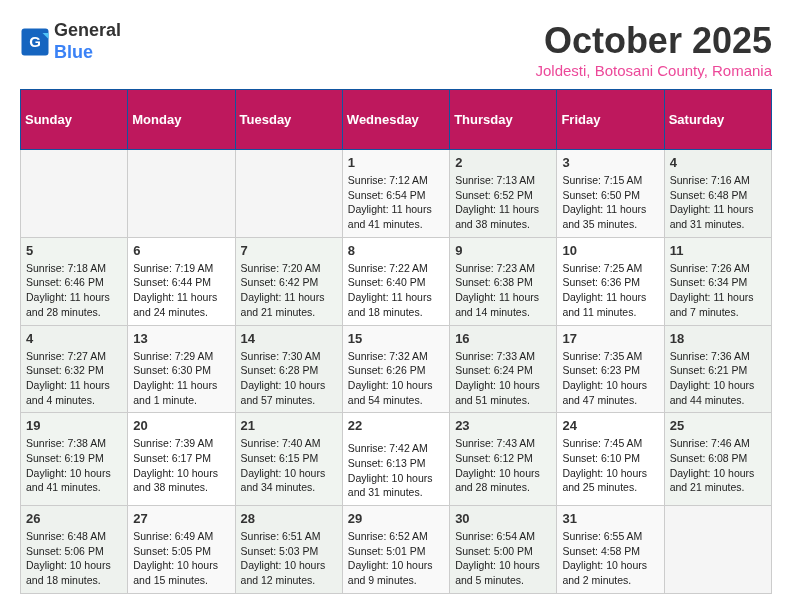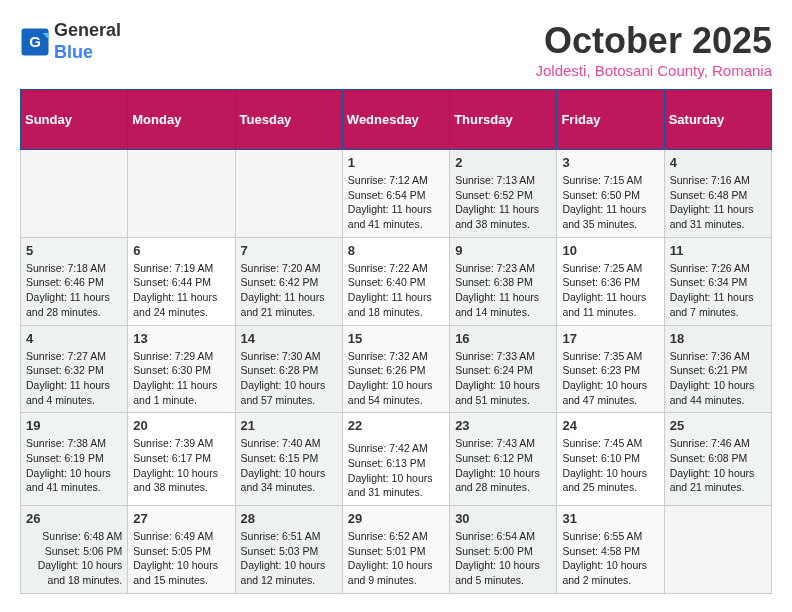--- a/index.html
+++ b/index.html
@@ -283,21 +283,21 @@
         <td>
           <span class="day-number">25</span>
           <div class="day-info" style="white-space: pre-line;">Sunrise: 7:46 AM
 Sunset: 6:08 PM
 Daylight: 10 hours and 21 minutes.</div>
         </td>
       </tr>
       <tr>
         <td>
           <span class="day-number">26</span>
-          <div class="day-info" style="white-space: pre-line; text-align: right;">Sunrise: 6:48 AM
+          <div class="day-info" style="white-space: pre-line;">Sunrise: 6:48 AM
 Sunset: 5:06 PM
 Daylight: 10 hours and 18 minutes.</div>
         </td>
         <td>
           <span class="day-number">27</span>
           <div class="day-info" style="white-space: pre-line;">Sunrise: 6:49 AM
 Sunset: 5:05 PM
 Daylight: 10 hours and 15 minutes.</div>
         </td>
         <td>

